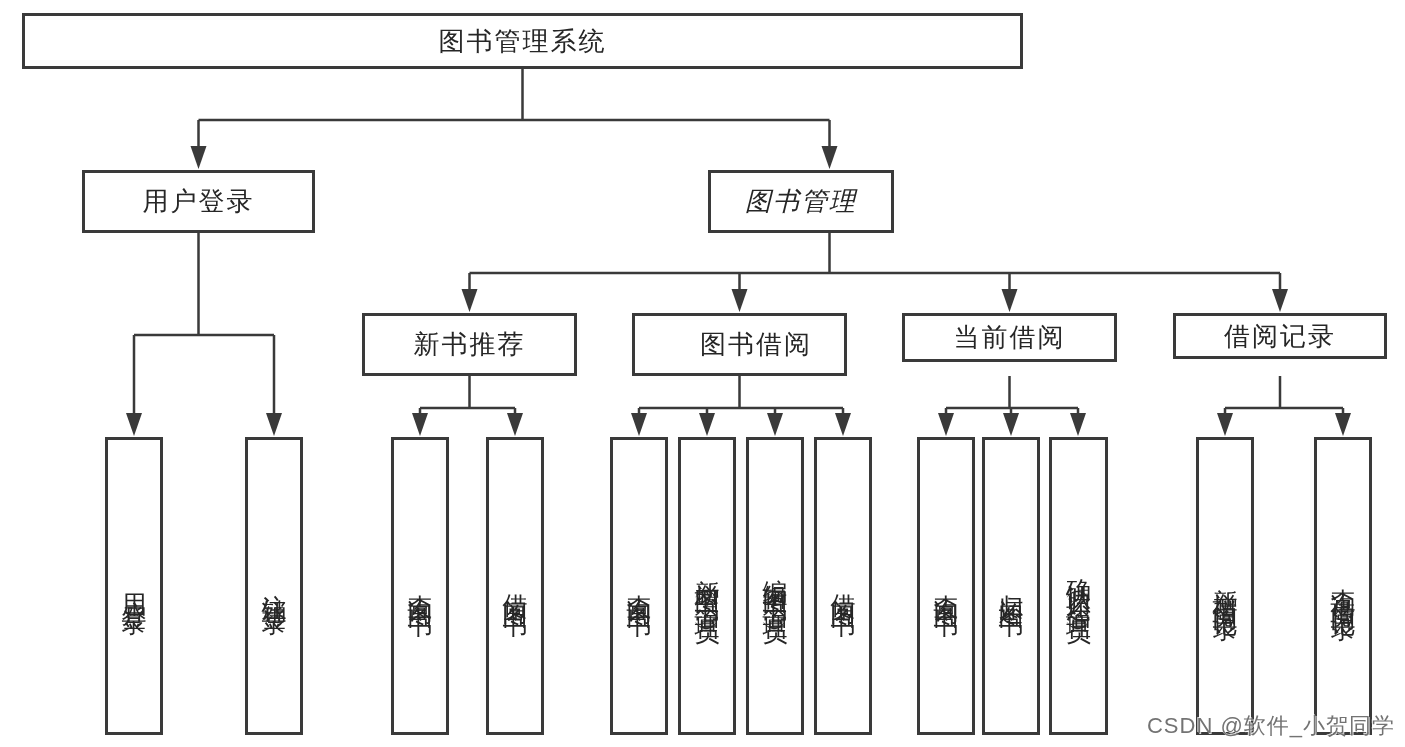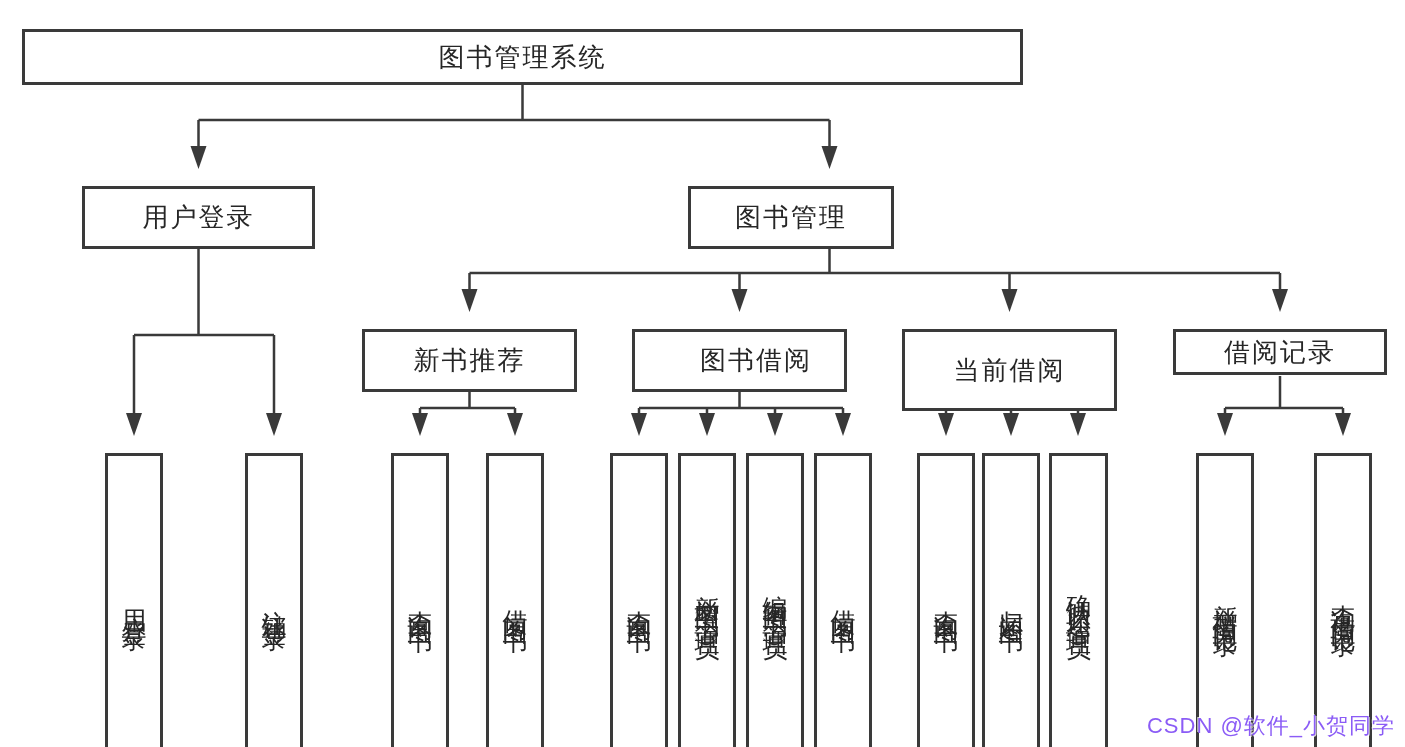--- a/index.html
+++ b/index.html
@@ -4,30 +4,30 @@
 <style>
   html,body{margin:0;padding:0;background:#ffffff;}
   .stage{
     position:relative;width:1405px;height:747px;background:#ffffff;
     font-family:"Liberation Sans","DejaVu Sans",sans-serif;
     color:#262626;overflow:hidden;
   }
   .connectors{position:absolute;left:0;top:0;pointer-events:none;}
   .box{
     position:absolute;box-sizing:border-box;background:#ffffff;
-    border:3px solid #3a3a3a;display:flex;align-items:center;justify-content:center;margin-top:16px;
+    border:3px solid #3a3a3a;display:flex;align-items:center;justify-content:center;
   }
   .hbox{font-size:26px;letter-spacing:2px;white-space:nowrap;}
   .vbox span{
     writing-mode:vertical-rl;text-orientation:mixed;
     font-size:25px;line-height:1;letter-spacing:6px;
   }
   .watermark{
     position:absolute;right:10px;bottom:6px;
-    font-size:22px;color:#8b5cf6;letter-spacing:1px;white-space:nowrap;
+    font-size:22px;color:#737373;letter-spacing:1px;white-space:nowrap;
     text-shadow:1px 1px 0 rgba(255,255,255,.8), -1px -1px 0 rgba(255,255,255,.8);
   }
 </style>
 </head>
 <body>
 
 <div class="stage">
 
   <svg class="connectors" width="1405" height="747" viewBox="0 0 1405 747">
     <g stroke="#3a3a3a" stroke-width="2.5" fill="none">
@@ -72,31 +72,31 @@
     </g>
   </svg>
 
   <div class="box hbox" style="left:22px;top:13px;width:1001px;height:56px;">
     <span>图书管理系统</span>
   </div>
 
   <div class="box hbox" style="left:82px;top:170px;width:233px;height:63px;">
     <span>用户登录</span>
   </div>
-  <div class="box hbox" style="left:688px;top:170px;width:206px;height:63px;">
+  <div class="box hbox" style="left:708px;top:170px;width:186px;height:63px;font-style:italic;">
     <span>图书管理</span>
   </div>
 
   <div class="box hbox" style="left:362px;top:313px;width:215px;height:63px;">
     <span>新书推荐</span>
   </div>
   <div class="box hbox" style="left:632px;top:313px;width:215px;height:63px;padding-left:33px;">
     <span>图书借阅</span>
   </div>
-  <div class="box hbox" style="left:902px;top:313px;width:215px;height:82px;">
+  <div class="box hbox" style="left:902px;top:313px;width:215px;height:49px;">
     <span>当前借阅</span>
   </div>
   <div class="box hbox" style="left:1173px;top:313px;width:214px;height:46px;">
     <span>借阅记录</span>
   </div>
 
   <div class="box vbox" style="left:105px;top:437px;width:58px;height:298px;">
     <span>用户登录</span>
   </div>
   <div class="box vbox" style="left:245px;top:437px;width:58px;height:298px;">

